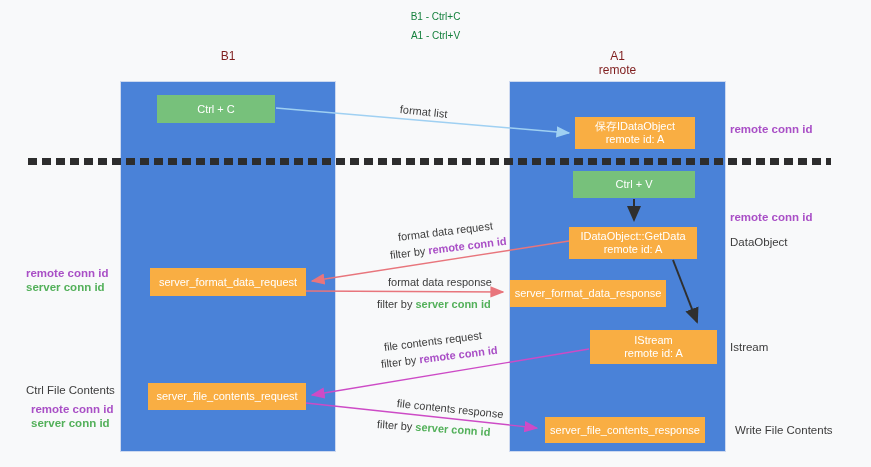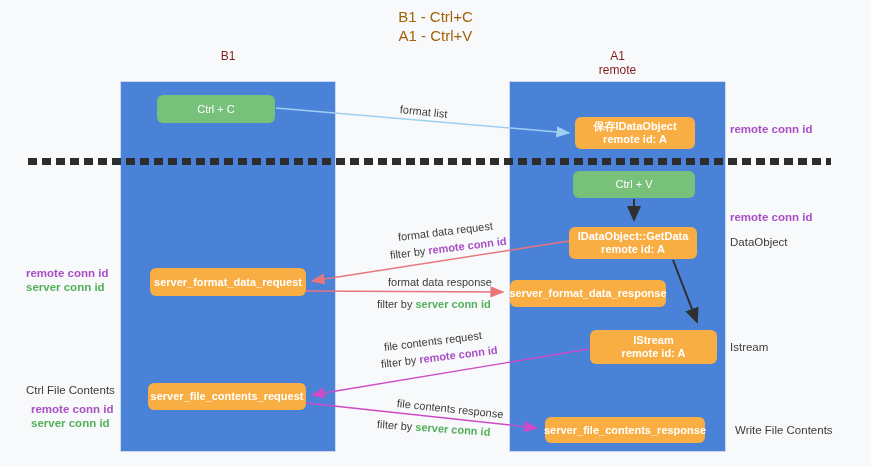--- a/index.html
+++ b/index.html
@@ -4,34 +4,34 @@
 <style>
   html,body { margin:0; padding:0; }
   body {
     width:871px; height:467px; position:relative; overflow:hidden;
     background:#f8f9fa;
     font-family:"Liberation Sans", sans-serif;
     color:#3c3c3c;
   }
   .abs { position:absolute; }
   
-  .title { left:0; top:7px; width:871px; text-align:center; font-size:15px; color:#a16207; line-height:19px; }
+  .title { left:0; top:7px; width:871px; text-align:center; font-size:10px; color:#15803d; line-height:19px; }
   
   .lane-header { text-align:center; font-size:12px; color:#7f1d1d; line-height:14px; }
   
   .lane { background:#4a82d8; border:1px solid #cdd9f0; box-sizing:border-box; }
   
   .divider { left:28px; top:158px; width:803px; height:7px; z-index:3;
     background:repeating-linear-gradient(90deg,#2d2d2d 0 9px,transparent 9px 14px); }
   
   svg.arrows { left:0; top:0; z-index:4; pointer-events:none; }
   
   .node { z-index:5; display:flex; flex-direction:column; align-items:center; justify-content:center;
-    color:#ffffff; font-size:11px; line-height:13px; white-space:nowrap; text-align:center;border-radius:6px; }
-  .node.orange { background:#f9ae43;font-weight:bold; }
+    color:#ffffff; font-size:11px; line-height:13px; white-space:nowrap; text-align:center; }
+  .node.orange { background:#f9ae43; }
   .node.green  { background:#77c17b; }
   
   .flow-label { z-index:6; font-size:11px; color:#3c3c3c; white-space:nowrap; }
   .tilt-up   { transform:rotate(-7deg); transform-origin:left center; }
   .tilt-dn   { transform:rotate(6deg);  transform-origin:left center; }
   .tilt-dn-sm{ transform:rotate(4deg);  transform-origin:left center; }
   .gap-r { margin-right:3px; }
   .remote-id { color:#a94fc6; font-weight:bold; }
   .server-id { color:#53b05a; font-weight:bold; }
   

